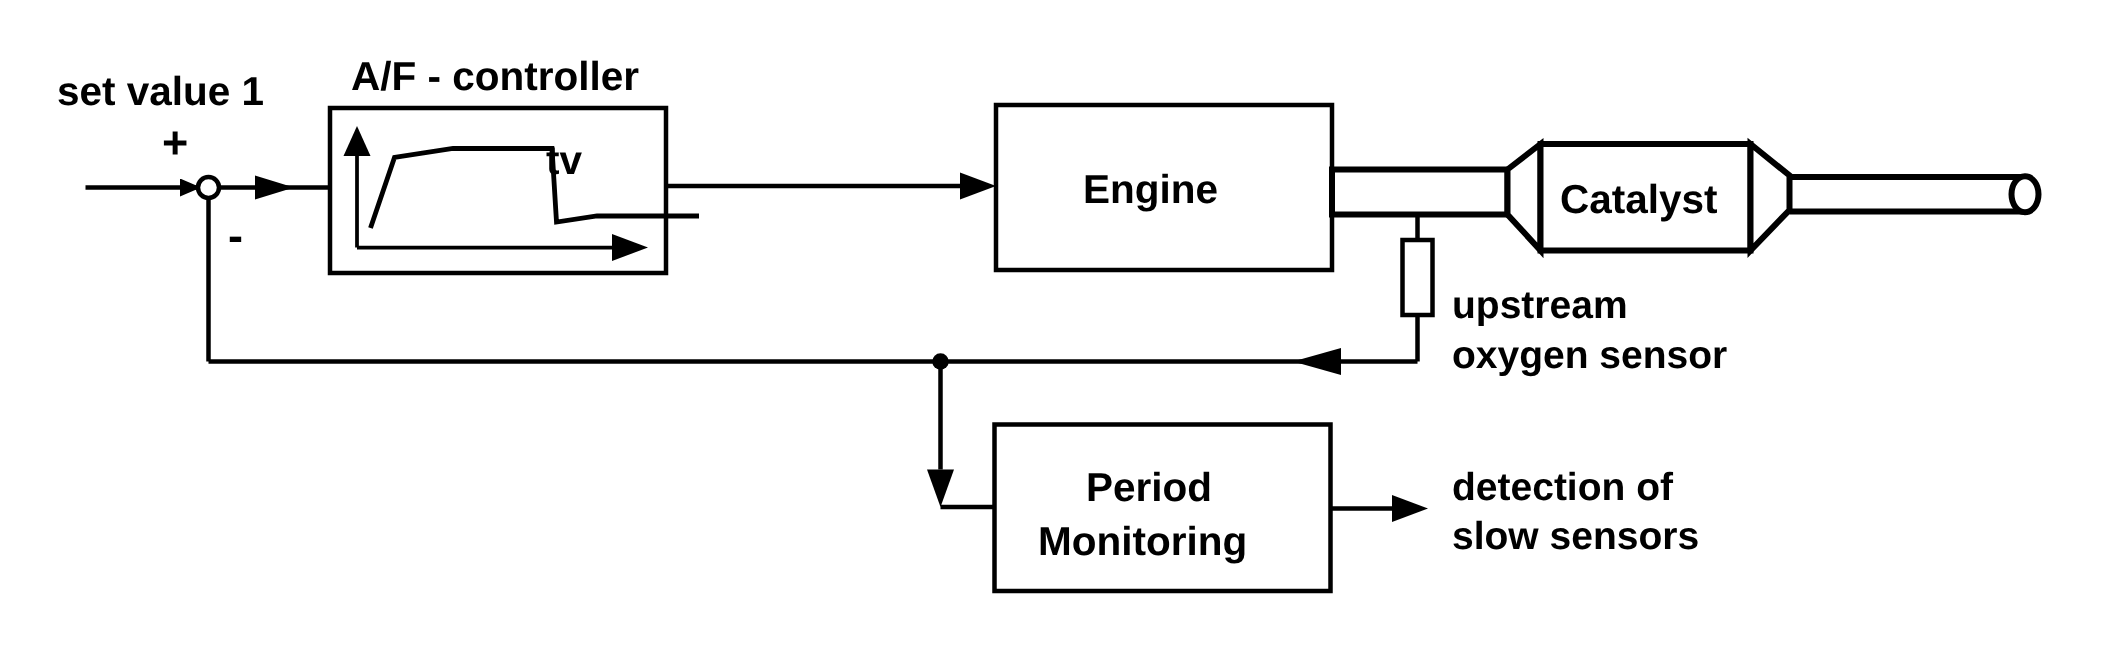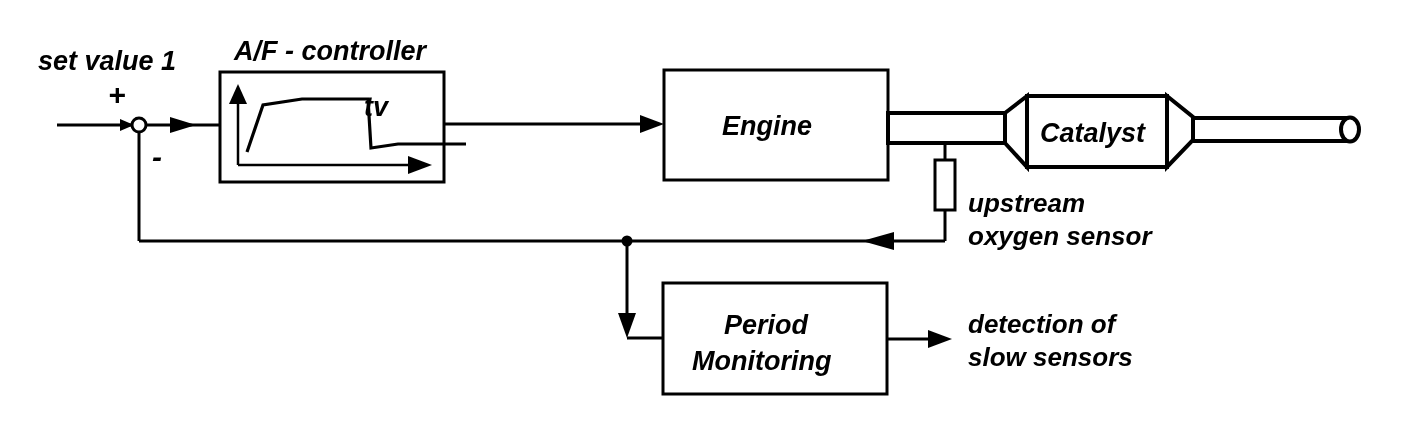--- a/index.html
+++ b/index.html
@@ -10,21 +10,20 @@
   }
   body {
     font-family: "Liberation Sans", sans-serif;
   }
   #diagram-root {
     position: relative;
     width: 1408px;
     height: 432px;
     background: #ffffff;
     overflow: hidden;
-    font-style: italic;
   }
   svg#diagram-svg {
     position: absolute;
     top: 0;
     left: 0;
     width: 1408px;
     height: 432px;
     display: block;
   }
   .dgm-text {

